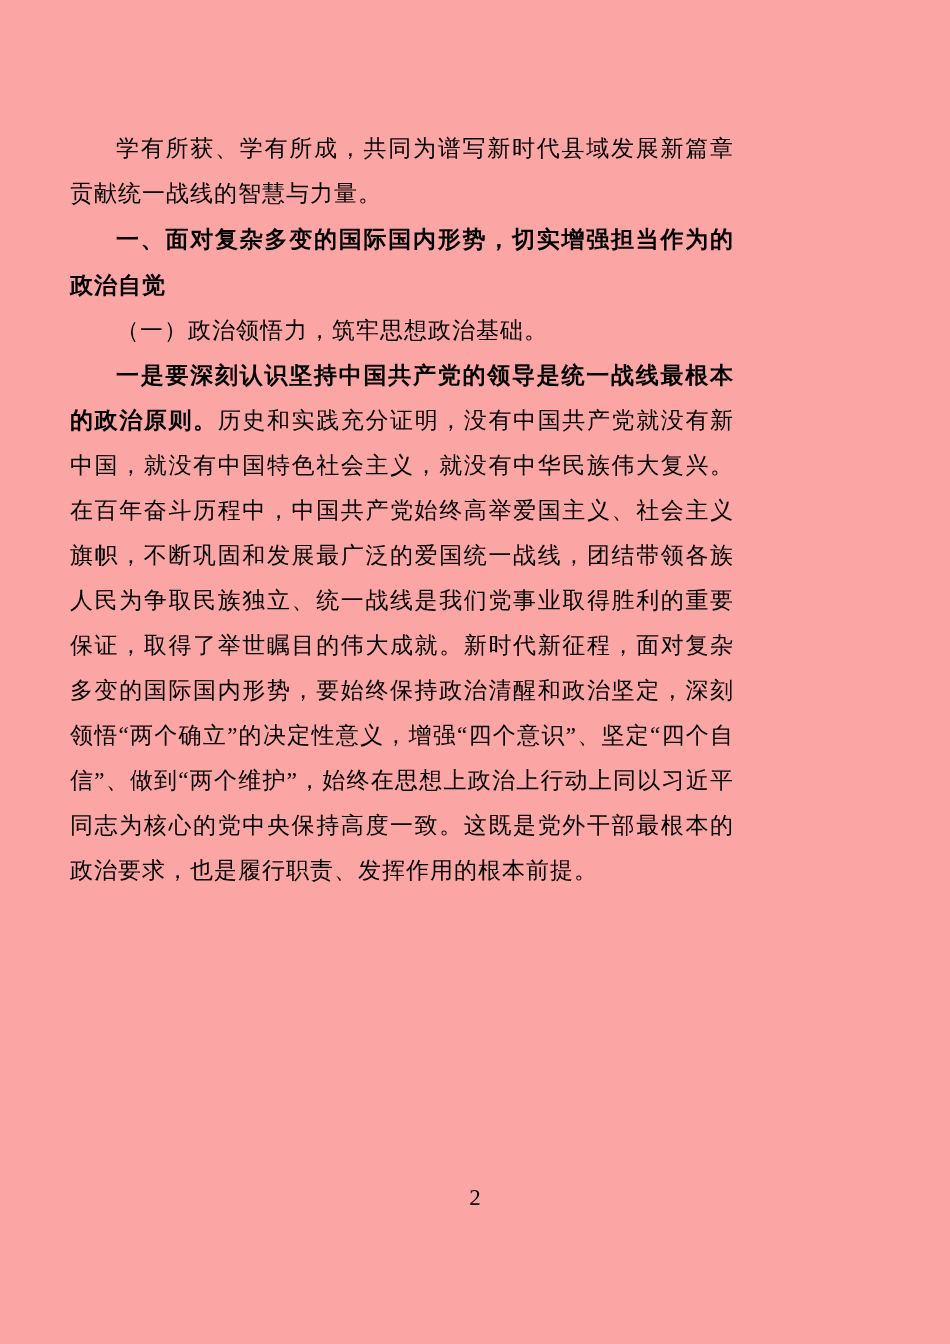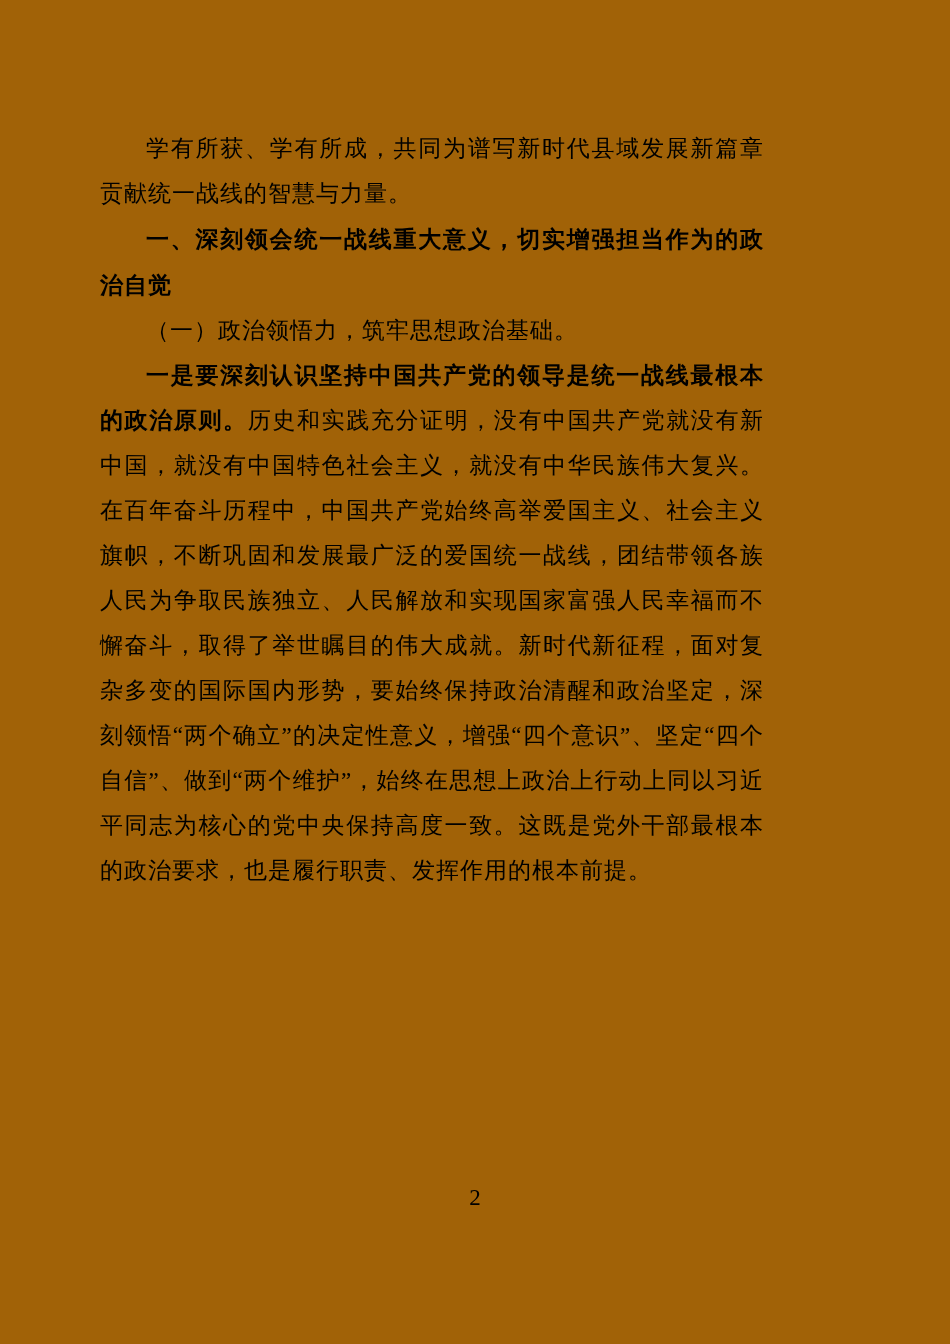--- a/index.html
+++ b/index.html
@@ -13,23 +13,23 @@
     position: relative;
     font-family: "Liberation Serif", "DejaVu Serif", serif;
     color: #000000;
   }
   .page {
     position: absolute;
     top: 0;
     left: 0;
     width: 950px;
     height: 1344px;
-    background: #a16207;
+    background: #fca5a5;
     box-sizing: border-box;
-    padding: 126px 140px 0 100px;
+    padding: 126px 140px 0 70px;
   }
   .content {
     width: 664px;
     font-size: 23px;
     line-height: 45px;
     text-align: justify;
     letter-spacing: 1px;
   }
   .para {
     margin: 0;
@@ -58,23 +58,23 @@
   }
 </style>
 </head>
 <body>
 
 <div class="page">
   <div class="content">
 
     <p class="para">学有所获、学有所成，共同为谱写新时代县域发展新篇章贡献统一战线的智慧与力量。</p>
 
-    <h2 class="heading">一、深刻领会统一战线重大意义，切实增强担当作为的政治自觉</h2>
+    <h2 class="heading">一、面对复杂多变的国际国内形势，切实增强担当作为的政治自觉</h2>
 
 
     <p class="para">（一）政治领悟力，筑牢思想政治基础。</p>
 
-    <p class="para"><span class="bold-lead">一是要深刻认识坚持中国共产党的领导是统一战线最根本的政治原则。</span><span>历史和实践充分证明，没有中国共产党就没有新中国，就没有中国特色社会主义，就没有中华民族伟大复兴。在百年奋斗历程中，中国共产党始终高举爱国主义、社会主义旗帜，不断巩固和发展最广泛的爱国统一战线，团结带领各族人民为争取民族独立、人民解放和实现国家富强人民幸福而不懈奋斗，取得了举世瞩目的伟大成就。新时代新征程，面对复杂多变的国际国内形势，要始终保持政治清醒和政治坚定，深刻领悟“两个确立”的决定性意义，增强“四个意识”、坚定“四个自信”、做到“两个维护”，始终在思想上政治上行动上同以习近平同志为核心的党中央保持高度一致。这既是党外干部最根本的政治要求，也是履行职责、发挥作用的根本前提。</span></p>
+    <p class="para"><span class="bold-lead">一是要深刻认识坚持中国共产党的领导是统一战线最根本的政治原则。</span><span>历史和实践充分证明，没有中国共产党就没有新中国，就没有中国特色社会主义，就没有中华民族伟大复兴。在百年奋斗历程中，中国共产党始终高举爱国主义、社会主义旗帜，不断巩固和发展最广泛的爱国统一战线，团结带领各族人民为争取民族独立、统一战线是我们党事业取得胜利的重要保证，取得了举世瞩目的伟大成就。新时代新征程，面对复杂多变的国际国内形势，要始终保持政治清醒和政治坚定，深刻领悟“两个确立”的决定性意义，增强“四个意识”、坚定“四个自信”、做到“两个维护”，始终在思想上政治上行动上同以习近平同志为核心的党中央保持高度一致。这既是党外干部最根本的政治要求，也是履行职责、发挥作用的根本前提。</span></p>
 
   </div>
 </div>
 
 <div class="page-number">2</div>
 
 </body></html>

